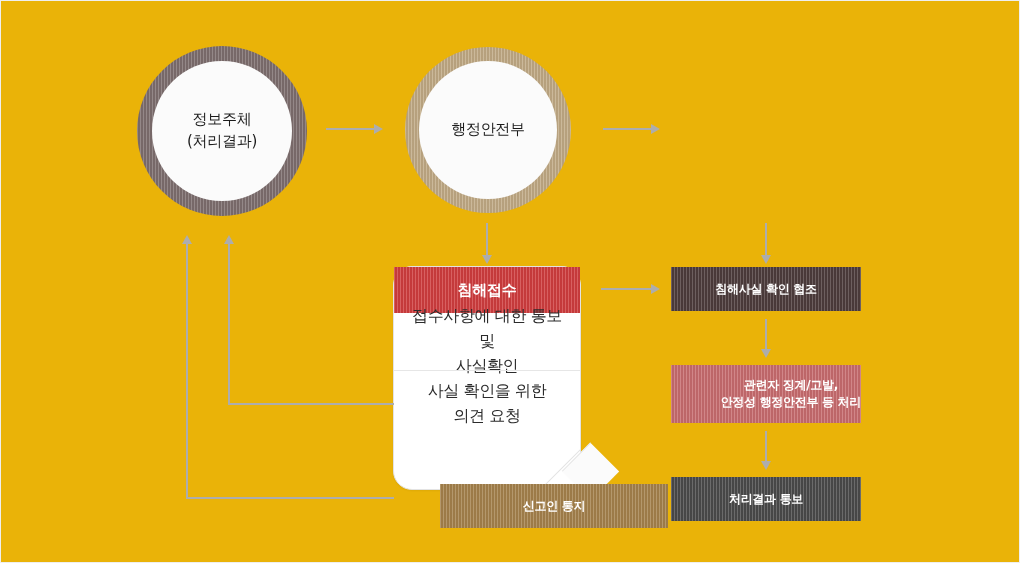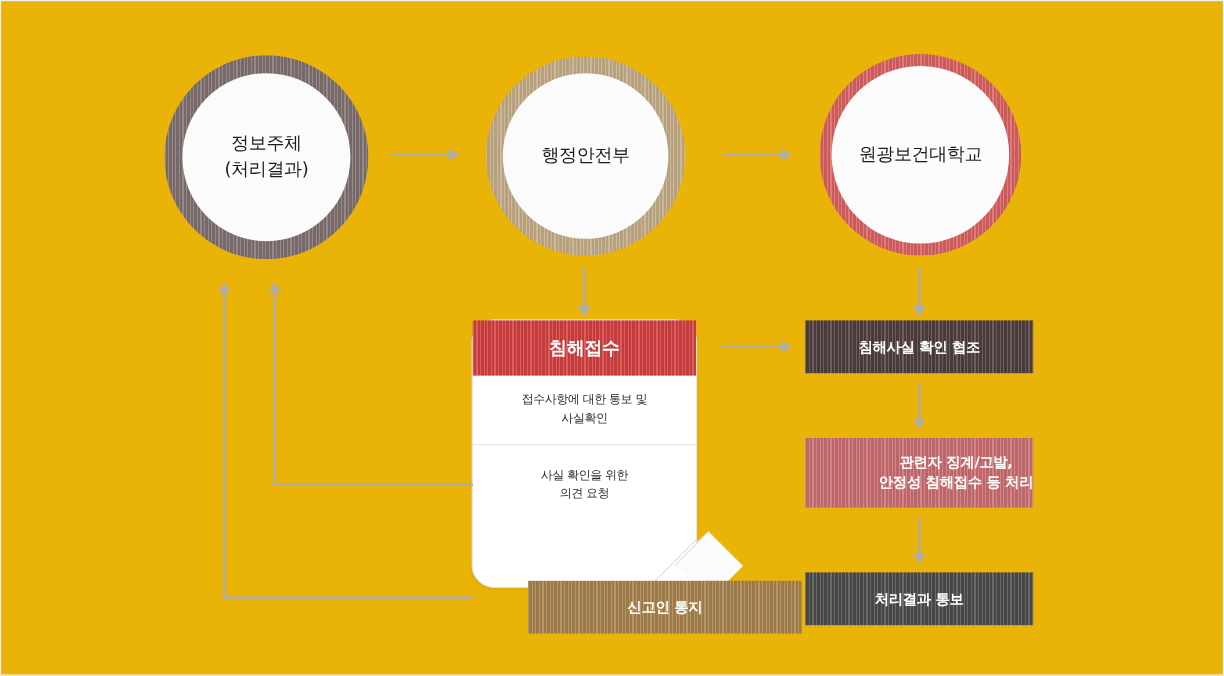--- a/index.html
+++ b/index.html
@@ -89,21 +89,21 @@
     letter-spacing: -0.3px;
   }
   .card-sec {
     position: absolute;
     left: 0; right: 0;
     display: flex;
     align-items: center;
     justify-content: center;
     text-align: center;
     color: #2b2b2b;
-    font-size: 10px;
+    font-size: 16px;
     line-height: 1.55;
     letter-spacing: -0.4px;
     padding: 0 10px;
     box-sizing: border-box;
   }
   .card-divider {
     position: absolute;
     height: 1px;
     background: #e6e6e6;
   }
@@ -175,25 +175,20 @@
       </div>
     </div>
   </div>
 
   <div class="circle stripes" style="left:404px; top:46px; width:166px; height:166px; background-color:#c0a984;">
     <div class="inner" style="left:14px; top:14px; right:14px; bottom:14px;">
       <div>행정안전부</div>
     </div>
   </div>
 
-  <div class="circle stripes" style="left:682px; top:44px; width:168px; height:168px; background-color:#d5605f;">
-    <div class="inner" style="left:10px; top:10px; right:10px; bottom:10px;">
-      <div>원광보건대학교</div>
-    </div>
-  </div>
 
   <div class="line-h" style="left:325px; top:127px; width:48px;"></div>
   <div class="arrowhead ah-right" style="left:373px; top:123px;"></div>
 
   <div class="line-h" style="left:602px; top:127px; width:48px;"></div>
   <div class="arrowhead ah-right" style="left:650px; top:123px;"></div>
 
   <div class="line-v" style="left:485px; top:222px; height:32px;"></div>
   <div class="arrowhead ah-down" style="left:480.5px; top:254px;"></div>
 
@@ -227,21 +222,21 @@
   <div class="box stripes" style="left:670px; top:266px; width:190px; height:44px; background-color:#4d3c3c;">
     <span class="boxtxt">침해사실 확인 협조</span>
   </div>
 
   <div class="line-v" style="left:764px; top:318px; height:30px;"></div>
   <div class="arrowhead ah-down" style="left:759.5px; top:348px;"></div>
 
   <div class="box stripes" style="left:670px; top:364px; width:190px; height:58px; background-color:#c76b6e;justify-content:flex-end;">
     <span class="boxtxt">
       <span style="display:block">관련자 징계/고발,</span>
-      <span style="display:block">안정성 침해접수 등 처리</span>
+      <span style="display:block">안정성 행정안전부 등 처리</span>
     </span>
   </div>
 
   <div class="line-v" style="left:764px; top:430px; height:30px;"></div>
   <div class="arrowhead ah-down" style="left:759.5px; top:460px;"></div>
 
   <div class="box stripes" style="left:670px; top:476px; width:190px; height:44px; background-color:#4a4a4a;">
     <span class="boxtxt">처리결과 통보</span>
   </div>
 

